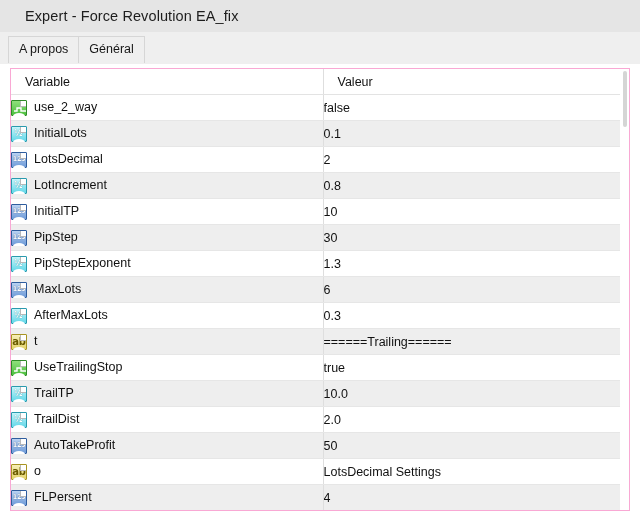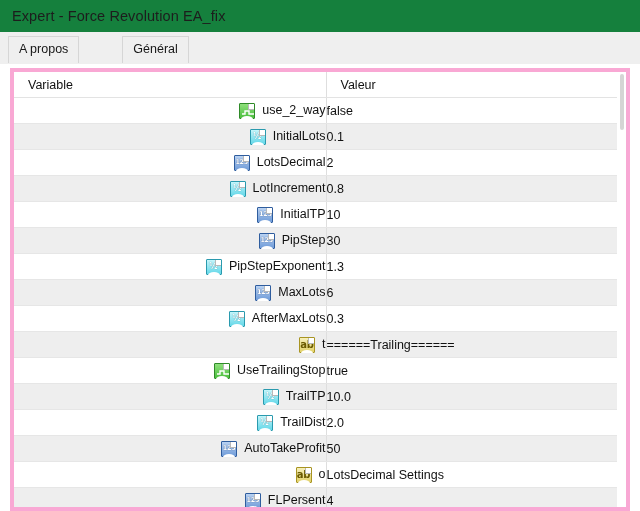--- a/index.html
+++ b/index.html
@@ -10,42 +10,41 @@
     width: 640px;
     height: 511px;
     background: #ffffff;
     font-family: "Liberation Sans", sans-serif;
     overflow: hidden;
   }
 
   
   #titlebar {
     height: 32px;
-    background: #15803d;
+    background: #e5e5e5;
     display: flex;
     align-items: center;
-    padding-left: 12px;
+    padding-left: 25px;
     box-sizing: border-box;
   }
   #titlebar .title-text {
     font-size: 14.5px;
     color: #1d1d1d;
     letter-spacing: 0.1px;
   }
 
   
   #tabstrip {
     height: 32px;
     background: #efefef;
     position: relative;
     box-sizing: border-box;
     padding-left: 8px;
     display: flex;
     align-items: flex-end;
-    gap: 44px;
   }
   #tabstrip:after {
     content: "";
     position: absolute;
     left: 0; right: 0; bottom: 0;
     height: 1px;
     background: #efefef;
   }
   .tab {
     font-size: 12.5px;
@@ -72,21 +71,21 @@
   
   #panel {
     position: relative;
     height: 447px;
     background: #ffffff;
     padding: 4px 10px 0 10px;
     box-sizing: border-box;
   }
   #gridbox {
     position: relative;
-    border: 4px solid #f9a8d4;
+    border: 1px solid #f9a8d4;
     height: 443px;
     box-sizing: border-box;
     background: #000000;
     overflow: hidden;
   }
   #gridinner {
     position: absolute;
     top: 0; left: 0;
     right: 9px;
     bottom: 0;
@@ -126,21 +125,20 @@
   }
   tr.r td:last-child { border-right: none; }
   tr.r.alt td { background: #eeeeee; }
   tr.r.norm td { background: #ffffff; }
 
   td.name-cell { padding-left: 5px; }
   .name-wrap {
     display: flex;
     align-items: center;
     gap: 7px;
-    justify-content: flex-end;
   }
   .var-label { line-height: 1; }
   td.val-cell {
     padding-left: 6px;
   }
 
   
   .ic {
     width: 16px;
     height: 16px;

